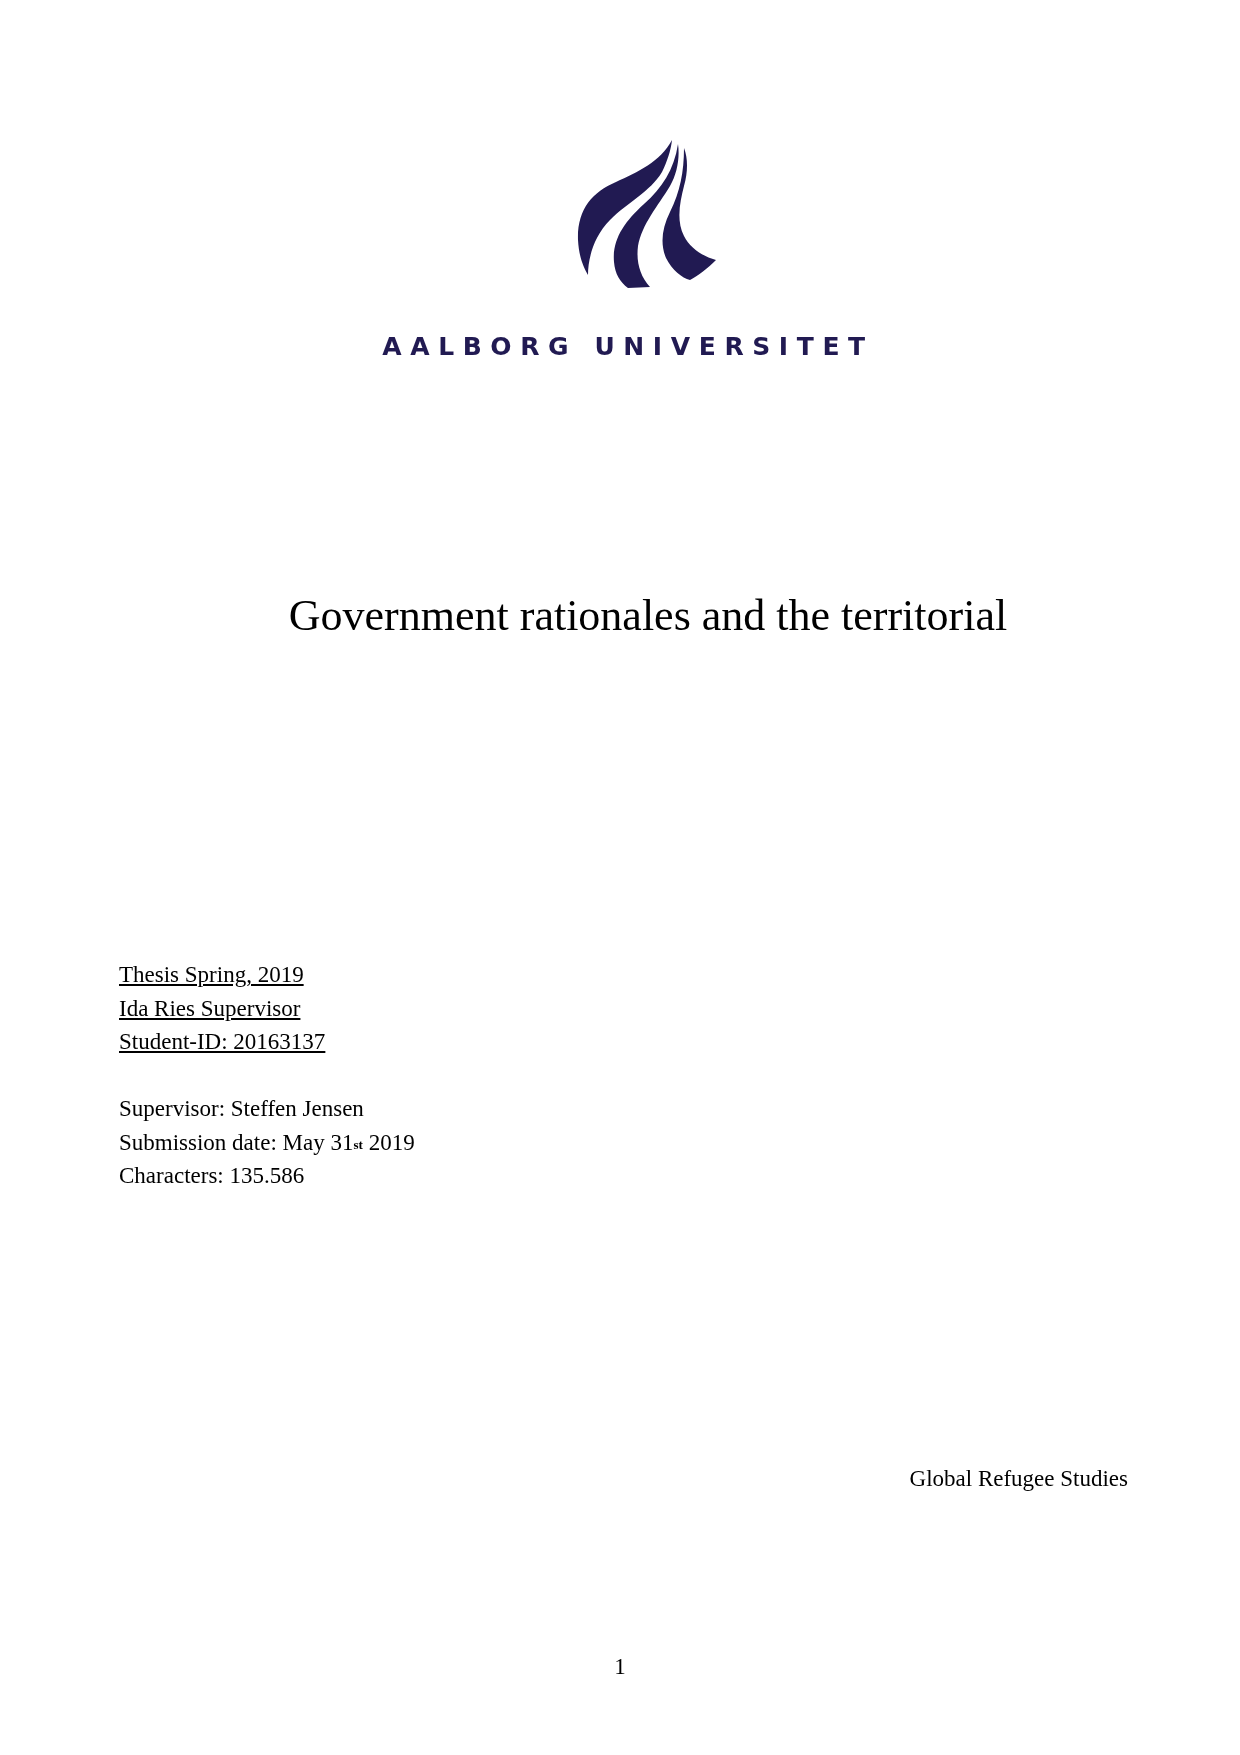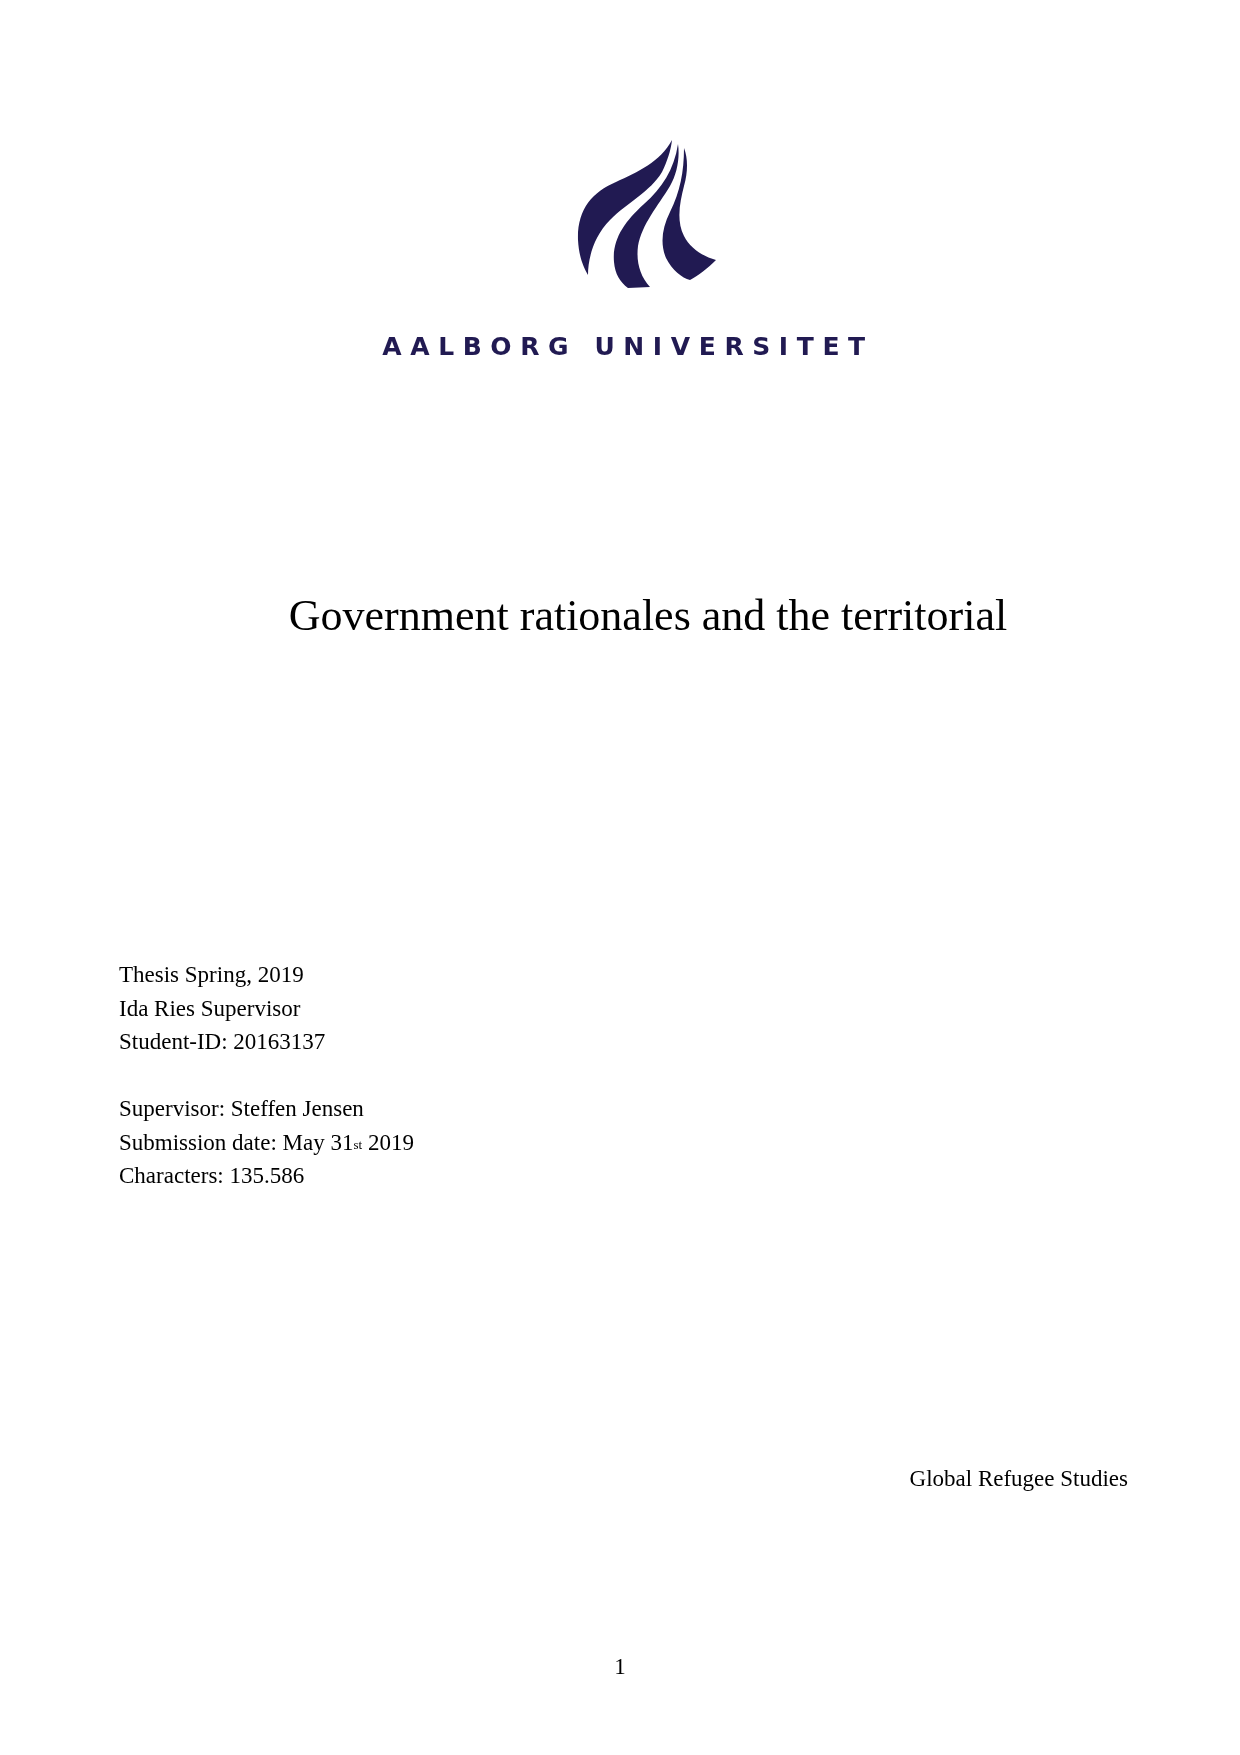--- a/index.html
+++ b/index.html
@@ -6,41 +6,41 @@
   body { width:1240px; height:1755px; position:relative; overflow:hidden;
          font-family:"Liberation Serif", "DejaVu Serif", serif; color:#000; }
   .logo { position:absolute; left:572px; top:140px; width:145px; height:148px; }
   .wordmark { position:absolute; left:0; width:1240px; top:332px; text-align:center;
     font-family:"DejaVu Sans", "Liberation Sans", sans-serif; font-weight:bold;
     font-size:25px; letter-spacing:8.6px; color:#211a52; padding-left:8px; }
   .title { position:absolute; left:0; width:1240px; top:585px; text-align:center;
     font-size:44px; line-height:62px;padding-left:28px; }
   .info { position:absolute; left:119px; font-size:23px; line-height:33.5px; }
   .info div { white-space:nowrap; }
-  .info sup { font-size:13px; vertical-align:top; position:relative; top:2px; }
+  .info sup { font-size:13px; vertical-align:top; position:relative; top:2px;font-weight:bold; }
   .affil { position:absolute; right:112px; top:1462px; text-align:right; font-size:23px; line-height:33.5px; }
   .pagenum { position:absolute; left:0; width:1240px; top:1654px; text-align:center; font-size:23px; }
 </style>
 </head>
 <body>
 
 <svg class="logo" viewBox="0 0 145 148">
   <g fill="#211a52">
     <path d="M100 0 C88 22 66 32 44 42 C20 52 5 70 6 100 C7 118 12 128 16 135 C16 118 22 96 38 80 C56 62 78 52 90 32 C95 22 99 10 100 0 Z"></path>
     <path d="M106 4 C102 30 90 48 72 64 C52 82 40 100 42 122 C43 134 48 142 56 148 L78 147 C68 136 64 122 66 106 C70 84 86 66 98 46 C105 34 108 18 106 4 Z"></path>
     <path d="M112 8 C112 32 108 52 98 72 C90 88 88 104 94 118 C100 130 110 138 118 140 C126 136 136 128 144 120 C130 116 118 108 112 96 C104 80 108 62 112 46 C116 32 116 18 112 8 Z"></path>
   </g>
 </svg>
 <div class="wordmark">AALBORG UNIVERSITET</div>
 
 <div class="title">
   <div>Government rationales and the territorial</div>
 </div>
 
-<div class="info" style="top:958px;">
+<div class="info" style="top:958px;text-decoration:underline;">
   <div>Thesis Spring, 2019</div>
   <div>Ida Ries Supervisor</div>
   <div>Student-ID: 20163137</div>
 </div>
 
 <div class="info" style="top:1092px;">
   <div>Supervisor: Steffen Jensen</div>
   <div><span>Submission date: May 31</span><sup>st</sup><span> 2019</span></div>
   <div>Characters: 135.586</div>
 </div>

